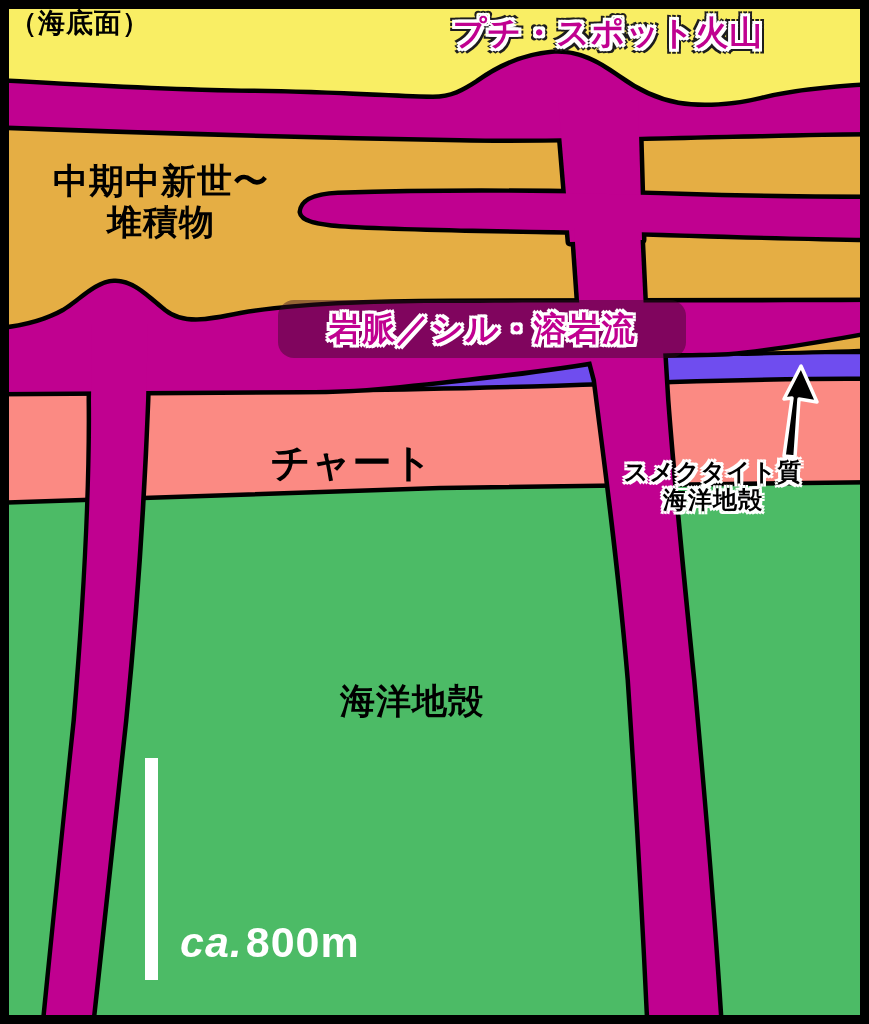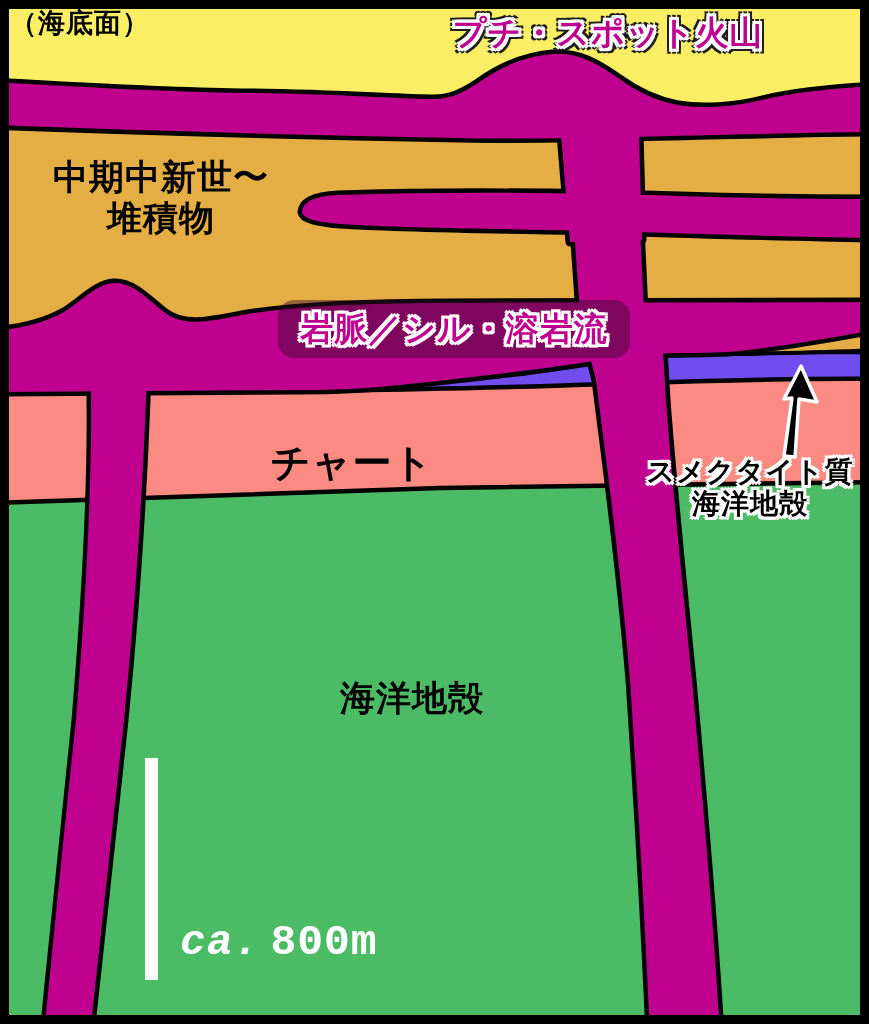--- a/index.html
+++ b/index.html
@@ -1,46 +1,46 @@
 <!DOCTYPE html>
 <html><head>
 <meta charset="utf-8">
 <style>
   html,body{margin:0;padding:0;background:#ffffff;}
   .stage{
     position:relative;width:869px;height:1024px;overflow:hidden;
     font-family:"Liberation Sans","DejaVu Sans",sans-serif;background:#fff;
   }
   .stage svg{position:absolute;left:0;top:0;}
-  .lbl{position:absolute;font-weight:800;color:#000;white-space:nowrap;letter-spacing:1px;font-family:Liberation Mono, monospace;}
+  .lbl{position:absolute;font-weight:800;color:#000;white-space:nowrap;letter-spacing:1px;}
   .center{transform:translateX(-50%);text-align:center;}
   .lbl-seafloor{left:10px;top:5px;font-size:27px;}
   .lbl-modern{left:302px;top:17px;font-size:35px;}
   .lbl-petit{left:608px;top:11px;font-size:33px;color:#c00190;
     text-shadow:
       -3px -3px 0 #fff, 3px -3px 0 #fff, -3px 3px 0 #fff, 3px 3px 0 #fff,
       -3px 0 0 #fff, 3px 0 0 #fff, 0 -3px 0 #fff, 0 3px 0 #fff,
       -5px -5px 0 #1d1d1d, 5px -5px 0 #1d1d1d, -5px 5px 0 #1d1d1d, 5px 5px 0 #1d1d1d,
       -5px 0 0 #1d1d1d, 5px 0 0 #1d1d1d, 0 -5px 0 #1d1d1d, 0 5px 0 #1d1d1d;}
   .lbl-miocene{left:161px;top:160px;font-size:35px;line-height:1.18;}
-  .dike-box{position:absolute;left:278px;top:300px;width:352px;height:58px;
+  .dike-box{position:absolute;left:278px;top:300px;width:408px;height:58px;
     border-radius:16px;background:rgba(52,10,34,0.45);
     display:flex;align-items:center;justify-content:center;}
   .dike-box .txt{font-weight:800;font-size:33px;color:#c00190;letter-spacing:1px;
     text-shadow:
       -3px -3px 0 #fff, 3px -3px 0 #fff, -3px 3px 0 #fff, 3px 3px 0 #fff,
       -3px 0 0 #fff, 3px 0 0 #fff, 0 -3px 0 #fff, 0 3px 0 #fff;}
   .lbl-chert{left:352px;top:436px;font-size:39px;}
-  .lbl-smectite{left:750px;top:458px;font-size:28px;line-height:1.15;
+  .lbl-smectite{left:713px;top:458px;font-size:24px;line-height:1.15;
     text-shadow:
       -3px -3px 0 #fff, 3px -3px 0 #fff, -3px 3px 0 #fff, 3px 3px 0 #fff,
       -3px 0 0 #fff, 3px 0 0 #fff, 0 -3px 0 #fff, 0 3px 0 #fff;}
   .lbl-crust{left:412px;top:680px;font-size:35px;line-height:1.2;text-align:right;}
   .lbl-scale{left:180px;top:918px;font-size:43px;color:#fff;letter-spacing:1px;}
-  .lbl-scale .it{font-style:italic;margin-right:10px;}
+  .lbl-scale .it{font-style:italic;margin-right:3px;}
   .scalebar{position:absolute;left:145px;top:758px;width:13px;height:222px;background:#fff;}
   .line{display:block;}
 </style>
 </head>
 <body>
 
 <div class="stage">
 
   <svg width="869" height="1024" viewBox="0 0 869 1024">
     <defs>

